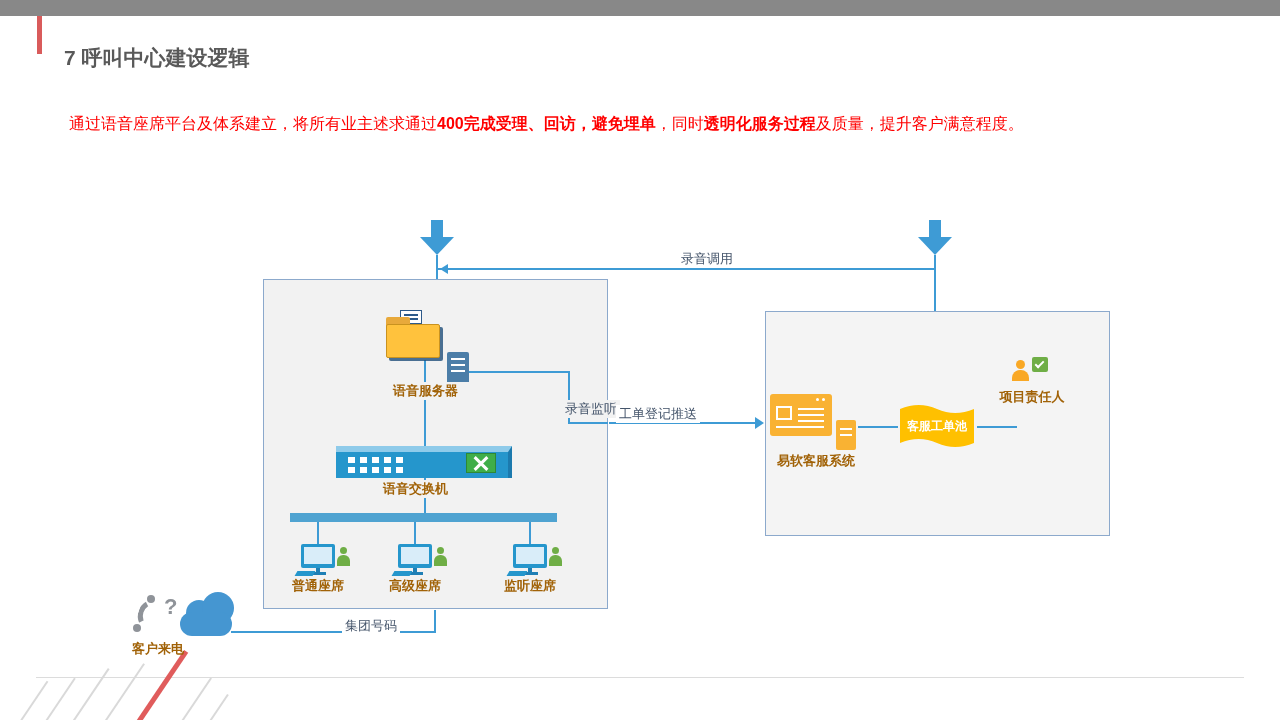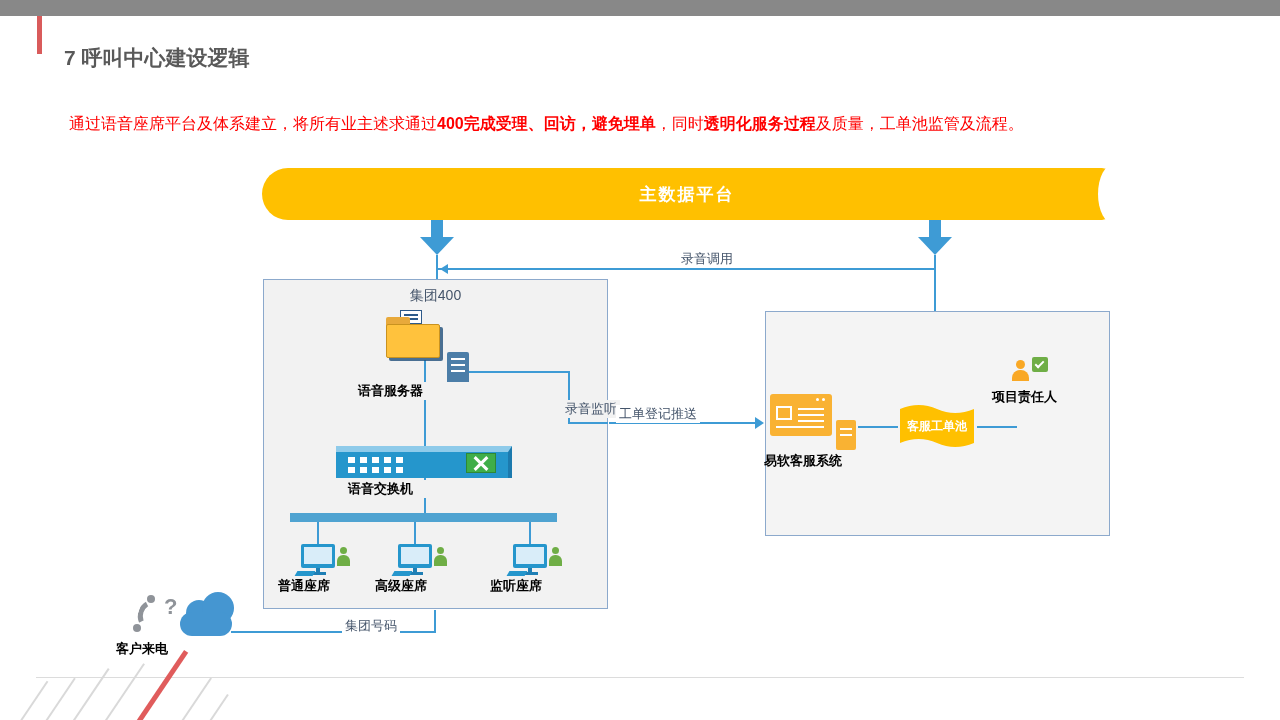--- a/index.html
+++ b/index.html
@@ -18,21 +18,21 @@
 
   .arrow-stem { position:absolute; width:12px; height:17px; background:#3E9BD5; top:204px; }
   .arrow-tri { position:absolute; width:0; height:0; border-left:17px solid transparent; border-right:17px solid transparent; border-top:18px solid #3E9BD5; top:221px; }
 
   .cl { position:absolute; background:#3E9BD5; }
   .ah-right { position:absolute; width:0; height:0; border-top:6px solid transparent; border-bottom:6px solid transparent; border-left:9px solid #3E9BD5; }
   .ah-left  { position:absolute; width:0; height:0; border-top:5px solid transparent; border-bottom:5px solid transparent; border-right:8px solid #3E9BD5; }
 
   .conn-label { position:absolute; font-size:13px; color:#44546A; white-space:nowrap; z-index:4; padding:0 3px; }
   .bg-white { background:#fff; } .bg-box { background:#F2F2F2; }
-  .node-label { position:absolute; font-size:13px; font-weight:bold; color:#000000; white-space:nowrap; z-index:4; }
+  .node-label { position:absolute; font-size:13px; font-weight:bold; color:#a16207; text-align:center; white-space:nowrap; z-index:4; }
 
   .dbox { position:absolute; background:#F2F2F2; border:1px solid #8CA9CC; }
   .dbox-title { position:absolute; text-align:center; font-size:14px; color:#44546A; }
 
   
   .folder-page { position:absolute; left:400px; top:294px; width:22px; height:14px; background:#fff; border:1px solid #2E5A8A; }
   .folder-page i { position:absolute; left:3px; height:2px; width:14px; background:#2E5A8A; display:block; }
   .folder-tab  { position:absolute; left:386px; top:301px; width:24px; height:9px; background:#E8A93B; border-radius:2px 2px 0 0; }
   .folder-body { position:absolute; left:386px; top:308px; width:54px; height:34px; background:#FFC23D; border:1px solid #C9921F; border-radius:2px; box-shadow:3px 3px 0 rgba(31,78,121,.8); z-index:3; }
 
@@ -93,40 +93,36 @@
   .diag-red { position:absolute; height:5px; background:#E05C5C; transform:rotate(-56deg); transform-origin:left center; }
   .blue-strip { position:absolute; left:95px; top:717px; width:435px; height:3px; background:#2F6FB2; }
 </style>
 </head>
 <body>
 
 <div class="stage">
 
   <div class="top-accent"></div>
   <h1 class="page-title">7 呼叫中心建设逻辑</h1>
-  <p class="intro"><span>通过语音座席平台及体系建立，将所有业主述求通过</span><b>400完成受理、回访，避免埋单</b><span>，同时</span><b>透明化服务过程</b><span>及质量，工单池监管及流程。</span></p>
-
-  <div class="banner">
-    <span class="banner-label">主数据平台</span>
-  </div>
+  <p class="intro"><span>通过语音座席平台及体系建立，将所有业主述求通过</span><b>400完成受理、回访，避免埋单</b><span>，同时</span><b>透明化服务过程</b><span>及质量，提升客户满意程度。</span></p>
+
   <div class="banner-notch"></div>
 
   <div class="arrow-stem" style="left:431px;"></div>
   <div class="arrow-tri" style="left:420px;"></div>
   <div class="arrow-stem" style="left:929px;"></div>
   <div class="arrow-tri" style="left:918px;"></div>
 
   <div class="cl" style="left:436px;top:239px;width:2px;height:24px;"></div>
   <div class="cl" style="left:436px;top:252px;width:500px;height:2px;"></div>
   <div class="ah-left" style="left:440px;top:248px;"></div>
   <div class="cl" style="left:934px;top:239px;width:2px;height:56px;"></div>
   <div class="conn-label" style="left:678px;top:234px;font-family:Liberation Serif, serif;">录音调用</div>
 
   <div class="dbox" style="left:263px;top:263px;width:345px;height:330px;"></div>
-  <div class="dbox-title" style="left:263px;top:271px;width:345px;">集团400</div>
 
   <div class="folder-page">
       <i style="top:3px;"></i>
       <i style="top:7px;"></i>
     </div>
   <div class="folder-tab"></div>
   <div class="folder-body"></div>
   <div class="server">
       <i style="top:6px;"></i>
       <i style="top:12px;"></i>

